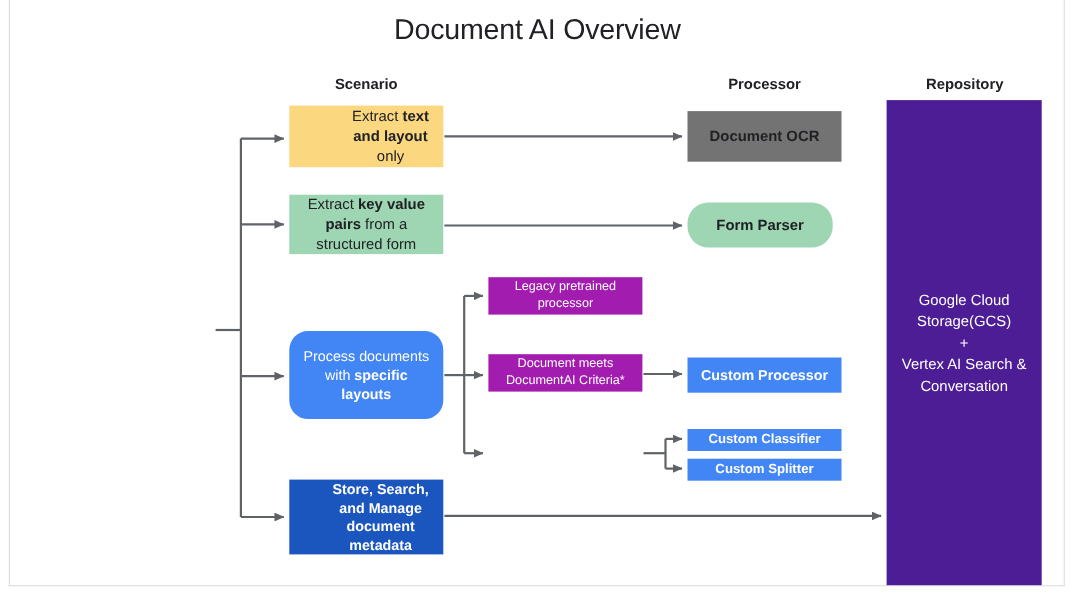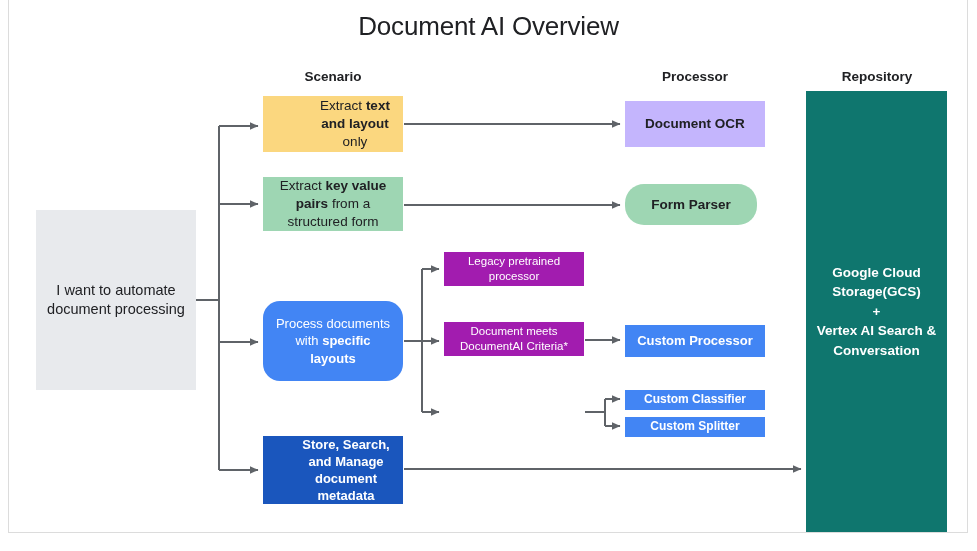--- a/index.html
+++ b/index.html
@@ -51,28 +51,28 @@
     justify-content: center;
     text-align: center;
     box-sizing: border-box;
     line-height: 1.32;
   }
   .node .txt { padding: 0 8px; }
   .node b { font-weight: 700; }
 
   .n-grey   { background: #e8eaed; color: #202124; font-size: 14.5px; font-weight: 400; }
   .n-yellow { background: #fbd77f; color: #202124; font-size: 13.5px; font-weight: 400; padding-left: 44px; }
-  .n-yellow-s { background: #c4b5fd; color: #202124; font-size: 13.5px; font-weight: 700; }
+  .n-yellow-s { background: #737373; color: #202124; font-size: 13.5px; font-weight: 700; }
   .n-green  { background: #9ed6b3; color: #202124; font-size: 13.5px; font-weight: 400; }
   .n-green-s{ background: #9ed6b3; color: #202124; font-size: 13.5px; font-weight: 700; }
   .n-blue   { background: #4285f4; color: #ffffff; font-size: 13px; font-weight: 400; border-radius: 17px; }
   .n-blue-s { background: #4285f4; color: #ffffff; font-size: 13px; font-weight: 700; }
   .n-blue-sm{ background: #a21caf; color: #ffffff; font-size: 11.5px; font-weight: 400; }
   .n-dblue  { background: #1a56bd; color: #ffffff; font-size: 13px; font-weight: 700; padding-left: 26px; }
-  .n-repo   { background: #0f766e; color: #ffffff; font-size: 13.5px; font-weight: 700; line-height: 1.45; }
+  .n-repo   { background: #4c1d95; color: #ffffff; font-size: 13.5px; font-weight: 400; line-height: 1.45; }
 
   svg#wires {
     position: absolute;
     left: 0; top: 0;
     width: 977px; height: 551px;
     pointer-events: none;
   }
   .wire { stroke: #5f6368; stroke-width: 2; fill: none; }
 </style>
 </head>
@@ -117,23 +117,20 @@
     <path class="wire" d="M585,340 L620,340" marker-end="url(#ah)"></path>
 
     <path class="wire" d="M585,412 L605,412"></path>
     <path class="wire" d="M605,399 L605,426"></path>
     <path class="wire" d="M605,399 L620,399" marker-end="url(#ah)"></path>
     <path class="wire" d="M605,426 L620,426" marker-end="url(#ah)"></path>
 
     <path class="wire" d="M404,469 L801,469" marker-end="url(#ah)"></path>
   </svg>
 
-  <div class="node n-grey" style="left:36px; top:210px; width:160px; height:180px;">
-    <span class="txt">I want to automate document processing</span>
-  </div>
 
   <div class="node n-yellow" style="left:263px; top:96px; width:140px; height:56px;">
     <span class="txt">Extract <b>text and layout</b> only</span>
   </div>
 
   <div class="node n-green" style="left:263px; top:177px; width:140px; height:54px;">
     <span class="txt">Extract <b>key value pairs</b> from a structured form</span>
   </div>
 
   <div class="node n-blue" style="left:263px; top:301px; width:140px; height:80px;">

